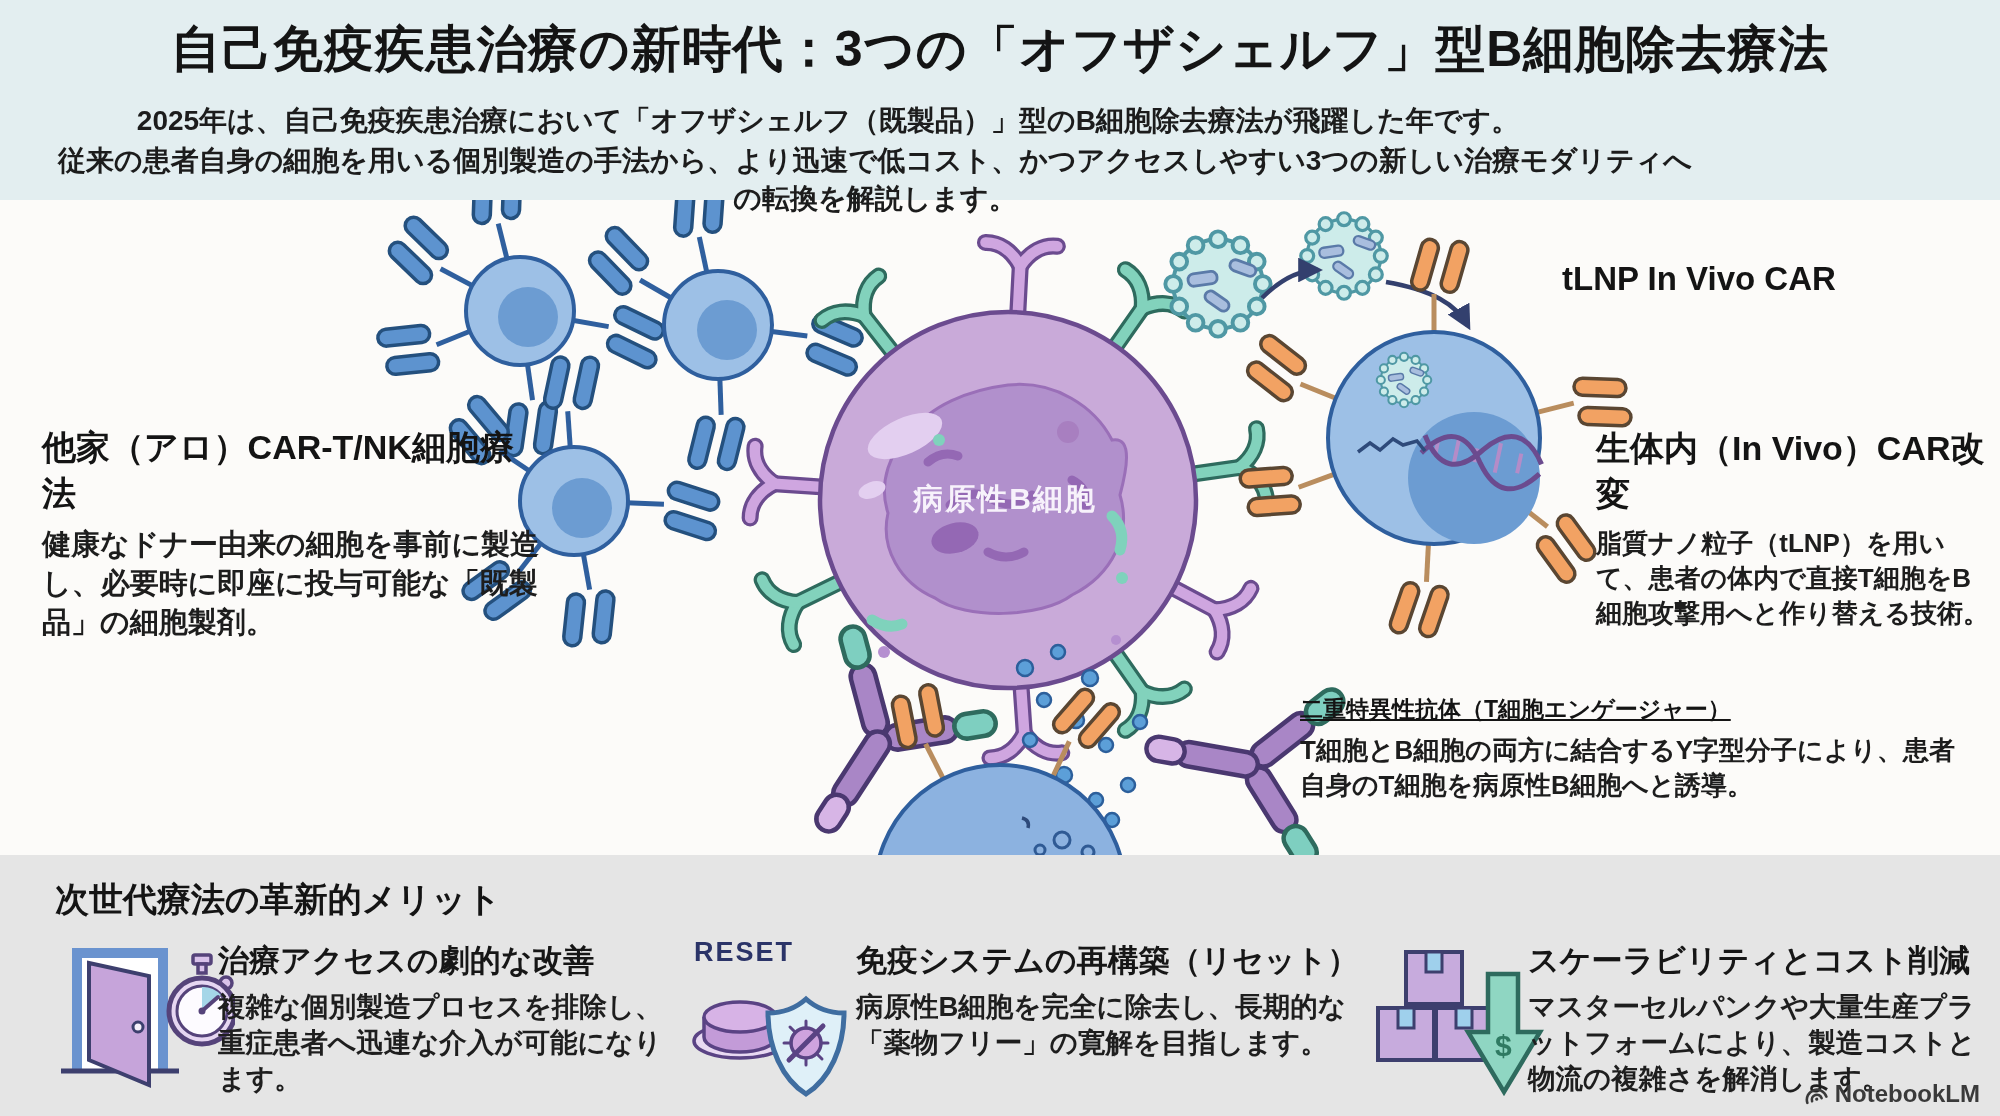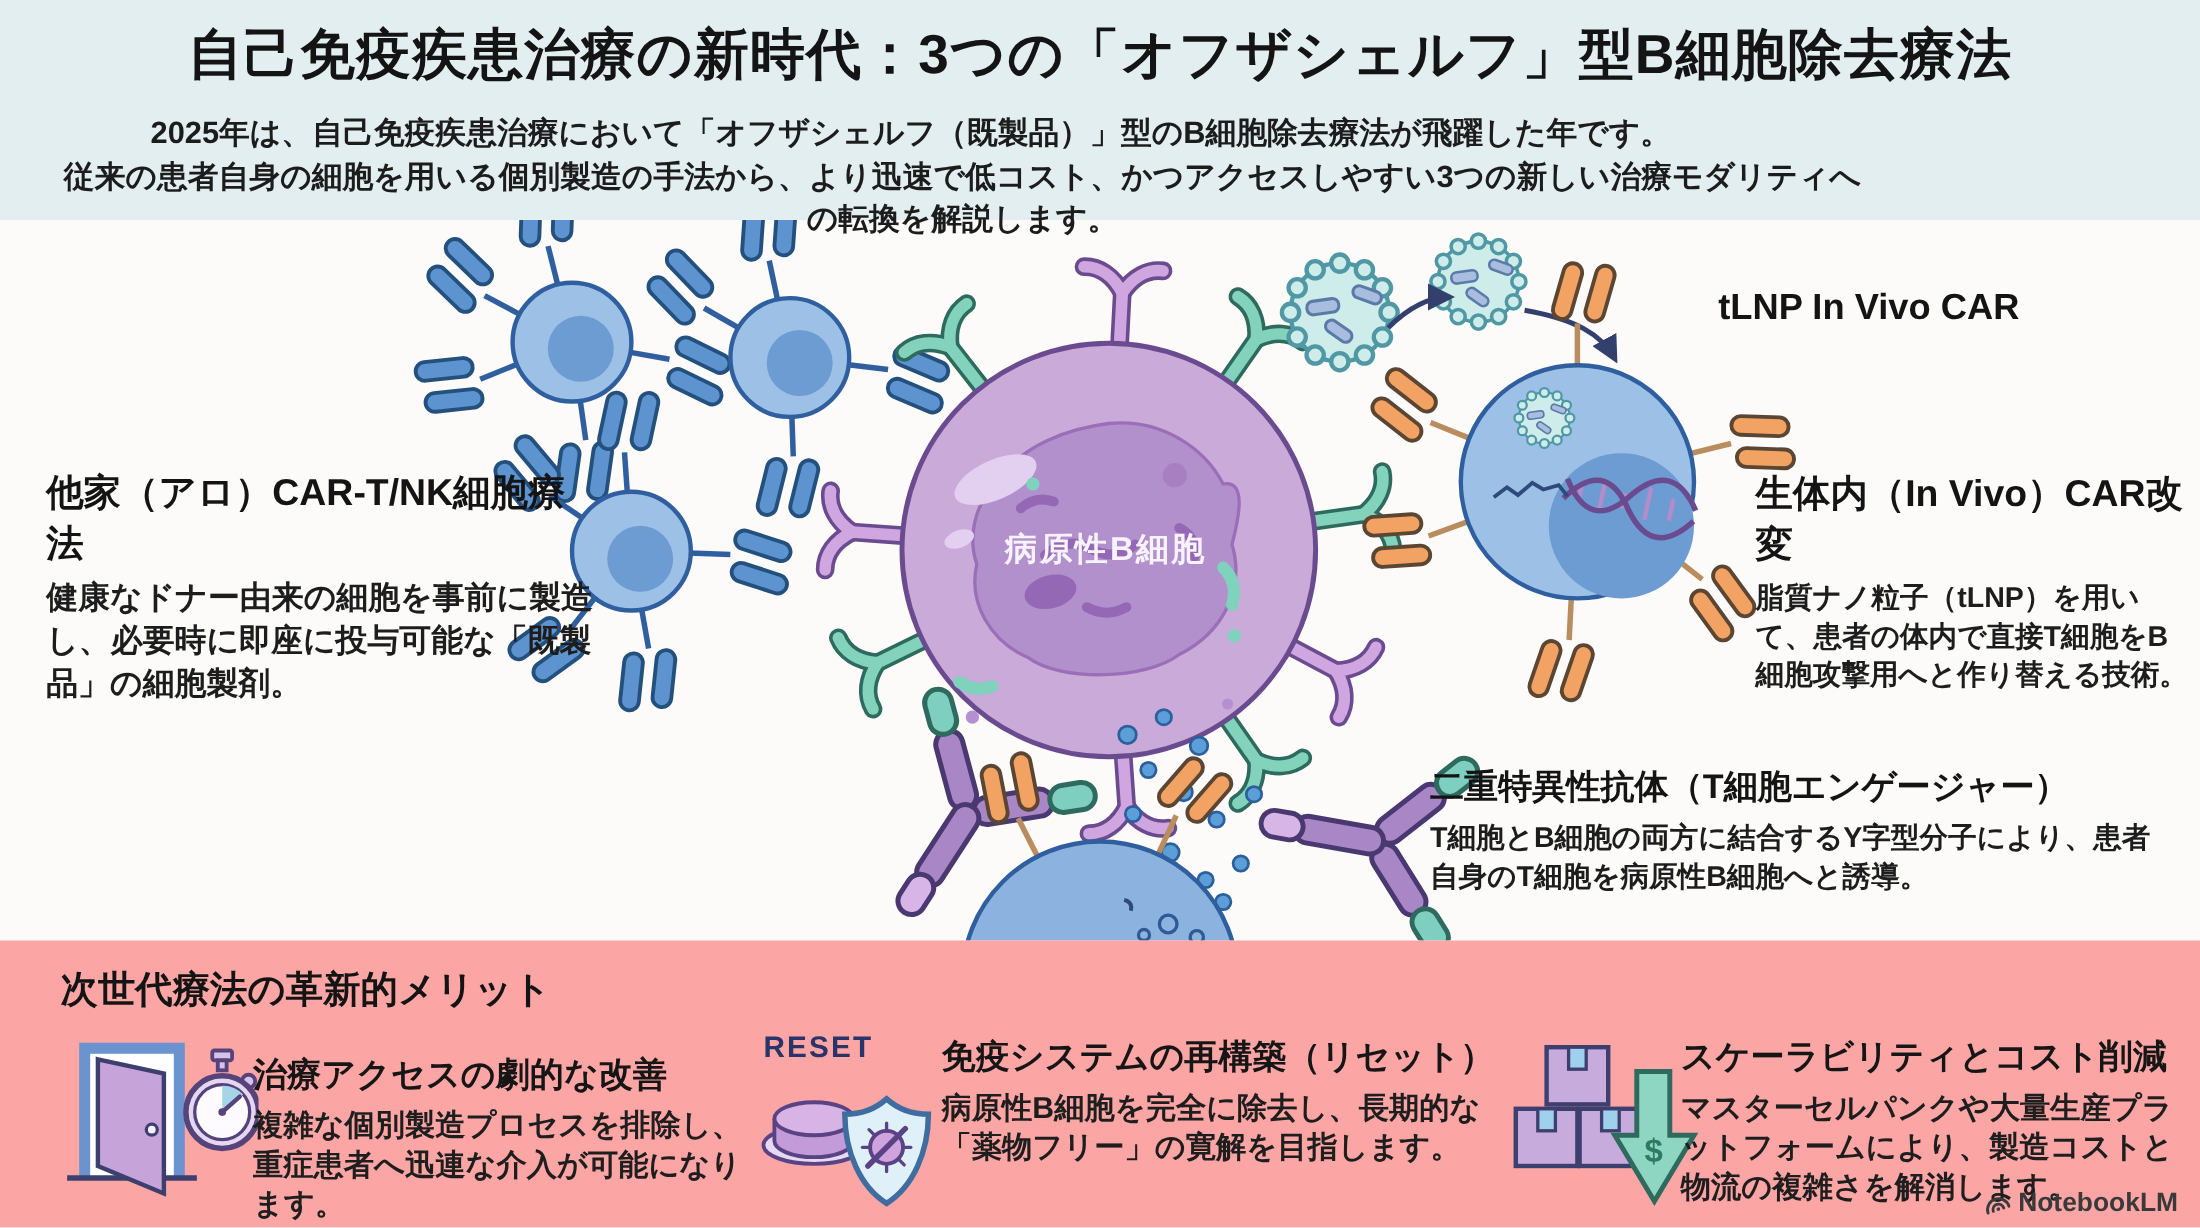--- a/index.html
+++ b/index.html
@@ -14,21 +14,21 @@
   .main-title{position:absolute;left:0;top:16px;width:2000px;text-align:center;
     font-size:50px;font-weight:900;letter-spacing:1px;color:#141414;margin:0;}
   .subtitle{position:absolute;left:0;width:1656px;text-align:center;
     font-size:28px;font-weight:700;color:#1c1c1c;margin:0;}
   .subtitle.s1{top:102px;}
   .subtitle.s2{top:142px;padding-left:47px;}
   
   .scene{position:absolute;left:0;top:200px;width:2000px;height:655px;}
   .txtblock{position:absolute;}
   .mid-h{font-size:34px;font-weight:800;margin:0;color:#141414;}
-  .mid-h.sm{font-size:31px;}
+  .mid-h.sm{font-size:23px;text-decoration:underline;}
   .mid-p{font-size:29px;font-weight:700;line-height:1.34;margin:8px 0 0 0;color:#1d1d1d;}
   .mid-p.sm{font-size:26px;}
   .tb-left{left:42px;top:425px;width:505px;}
   .tb-right{left:1596px;top:426px;width:400px;}
   .tb-bis{left:1300px;top:694px;width:660px;}
   .tlnp-label{position:absolute;left:1541px;top:260px;font-size:33px;font-weight:800;color:#141414;margin-left:21px;}
   .bcell-label{position:absolute;left:855px;top:479px;width:300px;text-align:center;
     font-size:30px;font-weight:800;letter-spacing:2px;color:#f7f2fb;}
   
   .cellb{fill:#9dc0e6;stroke:#2f5f9e;stroke-width:4;}
@@ -53,25 +53,25 @@
   .pA{fill:#a986c6;stroke:#4a3870;stroke-width:3.5;}
   .pL{fill:#d7b5e6;stroke:#4a3870;stroke-width:3.5;}
   .tc{fill:#7ecfc0;stroke:#2e6b5e;stroke-width:3.5;}
   .dot{fill:#5c9fd8;stroke:#2c5f9b;stroke-width:2.5;}
   .arr{stroke:#33406e;stroke-width:4.5;fill:none;}
   .dna{stroke:#6b4b8f;stroke-width:5;fill:none;}
   .dnarung{stroke:#b48cc8;stroke-width:4;}
   .zig{stroke:#2e4a7a;stroke-width:3.5;fill:none;}
   .ring{fill:none;stroke:#2f5a94;stroke-width:3;}
   
-  .bottom-band{position:absolute;left:0;top:855px;width:2000px;height:261px;background:#fca5a5;}
+  .bottom-band{position:absolute;left:0;top:855px;width:2000px;height:261px;background:#e5e5e5;}
   .section-title{position:absolute;left:55px;top:22px;font-size:34px;font-weight:800;margin:0;color:#141414;}
   .benefit-h{font-size:31px;font-weight:800;margin:0;color:#161616;}
   .benefit-p{font-size:27.5px;font-weight:700;line-height:1.3;margin:7px 0 0 0;color:#1e1e1e;}
-  .bt1{position:absolute;left:230px;top:85px;width:452px;margin-top:16px;}
+  .bt1{position:absolute;left:218px;top:85px;width:452px;}
   .bt2{position:absolute;left:856px;top:85px;width:514px;}
   .bt3{position:absolute;left:1528px;top:85px;width:468px;}
   .bicon1{position:absolute;left:45px;top:88px;}
   .bicon2{position:absolute;left:692px;top:80px;}
   .bicon3{position:absolute;left:1366px;top:85px;}
   .resetTxt{font-size:27px;font-weight:800;fill:#2b3468;letter-spacing:2px;
     font-family:"Liberation Sans","DejaVu Sans",sans-serif;}
   .dollarTxt{font-size:30px;font-weight:800;fill:#2f7a62;
     font-family:"Liberation Sans","DejaVu Sans",sans-serif;}
   

